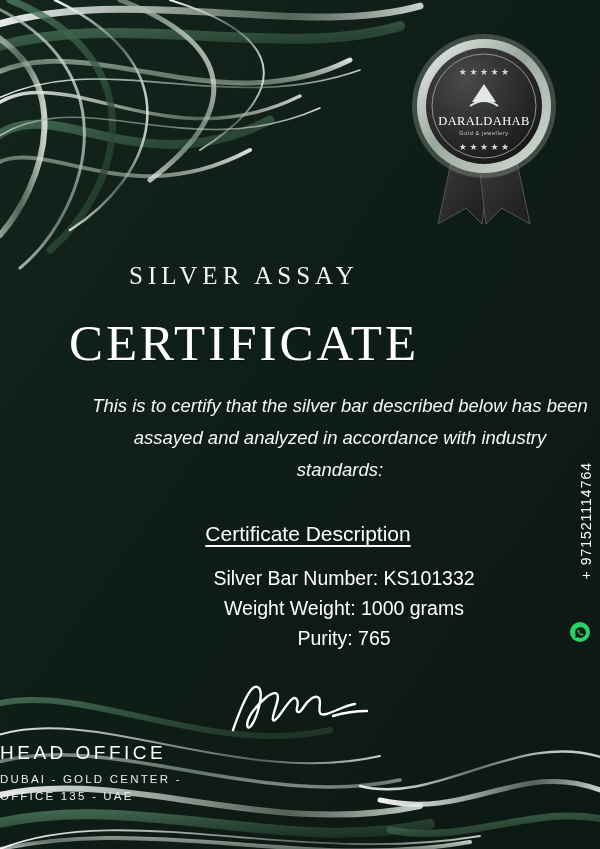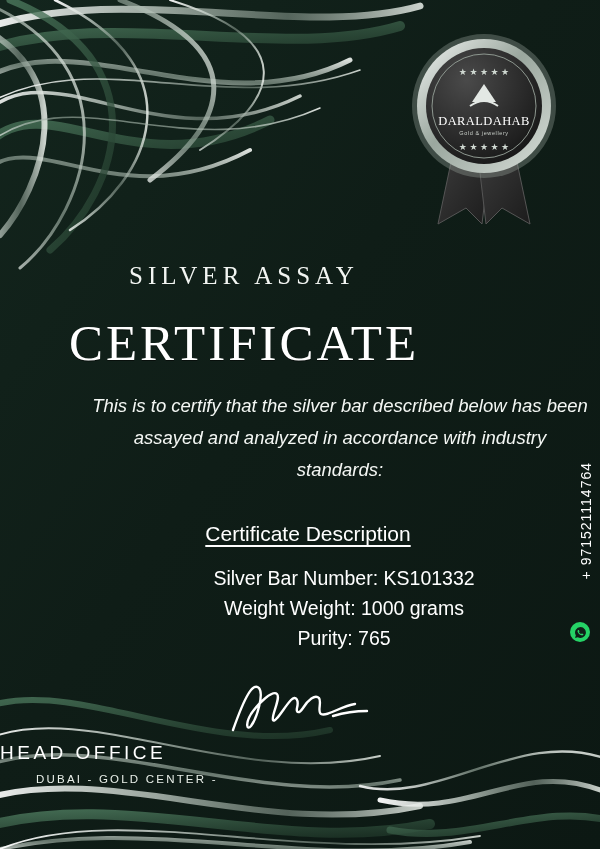--- a/index.html
+++ b/index.html
@@ -117,21 +117,20 @@
     font-size: 19px;
     letter-spacing: 3.5px;
     color: #ffffff;
   }
   .office-addr {
     margin-top: 7px;
     font-size: 11.5px;
     letter-spacing: 2.2px;
     line-height: 17px;
     color: #e9efe9;
-    padding-left: 36px;
   }
 
   
   .phone {
     position: absolute;
     right: 6px;
     top: 462px;
     font-size: 14px;
     letter-spacing: 1px;
     color: #ffffff;
@@ -275,20 +274,21 @@
         <path d="M18,50 C30,16 38,2 44,8 C49,14 42,38 36,46 C32,51 30,44 36,34 C44,22 58,10 62,14 C66,18 56,36 58,40 C60,44 70,26 76,20 C81,15 84,20 82,28 C81,33 84,34 88,28 C93,20 100,14 104,18 C107,22 102,32 106,34 C112,37 126,26 140,24"></path>
         <path d="M118,36 C128,33 140,31 152,31"></path>
       </g>
     </svg>
   </div>
 
   <div class="office-block">
     <div class="office-title">HEAD OFFICE</div>
     <div class="office-addr">
       <div>DUBAI - GOLD CENTER -</div>
+      <div>OFFICE 135 - UAE</div>
     </div>
   </div>
 
   <div class="phone">+ 971521114764</div>
   <div class="wa-icon">
     <svg viewBox="0 0 24 24" width="13" height="13" fill="#101e18">
       <path d="M12 2a10 10 0 00-8.6 15.1L2 22l5-1.3A10 10 0 1012 2zm5.3 14.1c-.2.6-1.2 1.2-1.7 1.2-.5.1-1 .1-1.7-.1-.4-.1-1-.3-1.6-.6-2.8-1.2-4.6-4-4.7-4.2-.1-.2-1.1-1.4-1.1-2.7 0-1.3.7-1.9.9-2.2.2-.2.5-.3.7-.3h.5c.2 0 .4 0 .6.5l.8 2c.1.2.1.3 0 .5l-.3.5-.3.3c-.1.1-.3.3-.1.6.2.3.7 1.2 1.5 1.9 1 .9 1.8 1.2 2.1 1.3.2.1.4.1.6-.1l.7-.8c.2-.2.3-.2.6-.1l1.9.9c.3.1.5.2.5.3.1.2.1.6-.1 1.1z"></path>
     </svg>
   </div>
 

